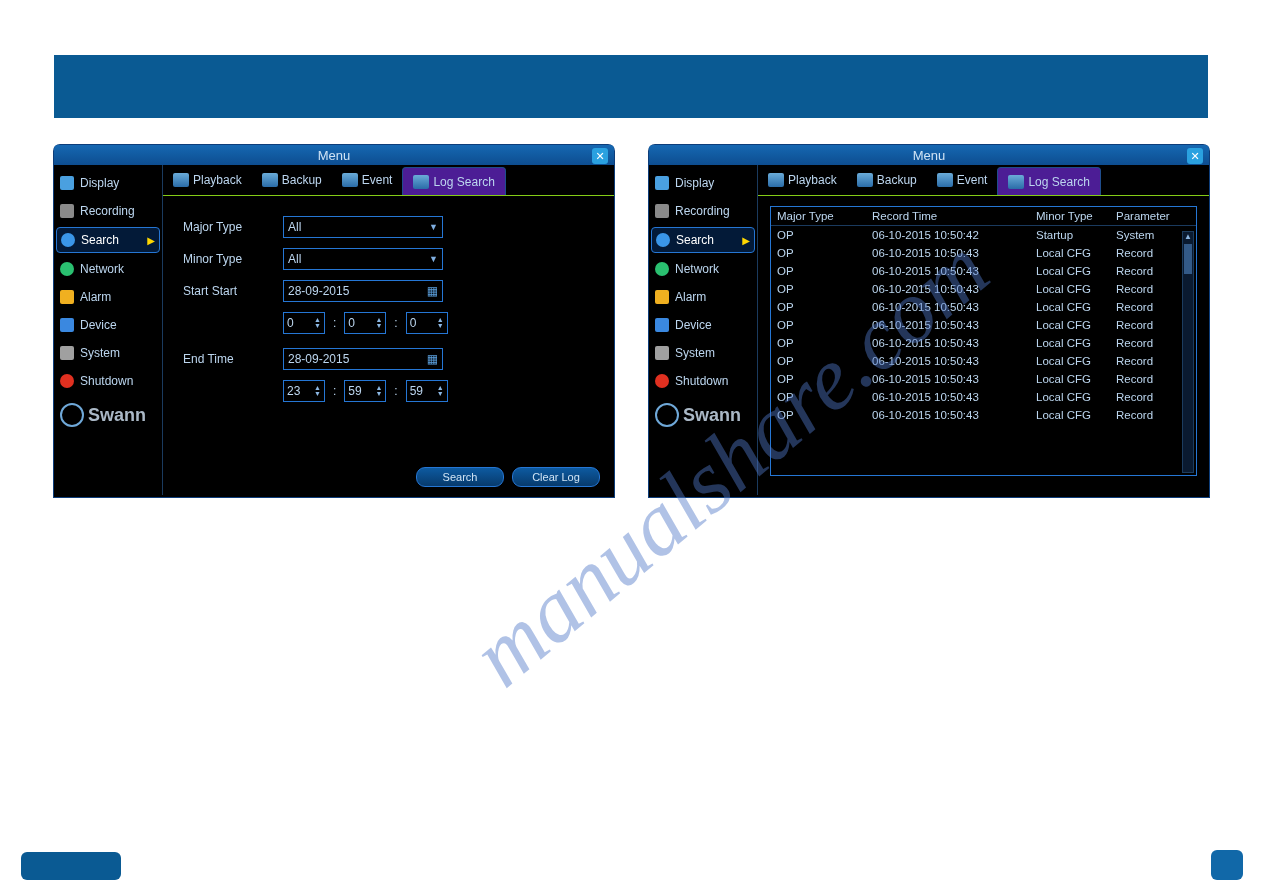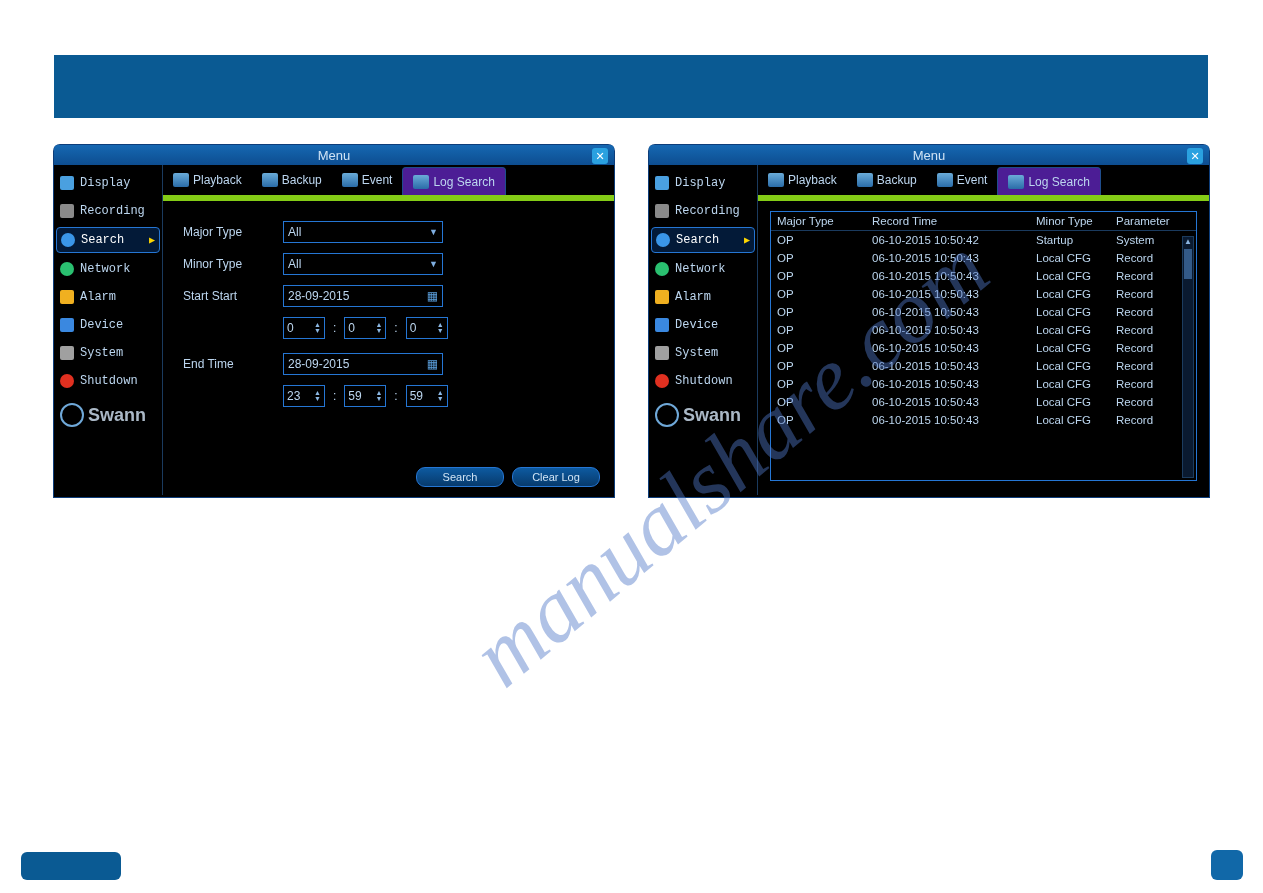--- a/index.html
+++ b/index.html
@@ -95,21 +95,20 @@
   padding-top: 4px;
 }
 .sb-item {
   display: flex;
   align-items: center;
   gap: 6px;
   color: #bcd6ef;
   font-size: 12px;
   padding: 7px 6px;
   cursor: pointer;
-  font-family: Liberation Mono, monospace;
 }
 .sb-item.active {
   border: 1px solid #2576d4;
   border-radius: 4px;
   background: #031a38;
   margin: 2px;
   padding: 5px 4px;
   color: #fff;
 }
 .sb-arrow {
@@ -139,21 +138,21 @@
   display: inline-block;
   position: relative;
 }
 .main-area {
   flex: 1;
   background: #000;
   position: relative;
 }
 .tabs {
   display: flex;
-  border-bottom: 6px solid #84cc16;
+  border-bottom: 1px solid #84cc16;
   height: 30px;
   align-items: stretch;
 }
 .tab {
   display: flex;
   align-items: center;
   gap: 4px;
   padding: 0 10px;
   color: #bcd6ef;
   font-size: 12px;

